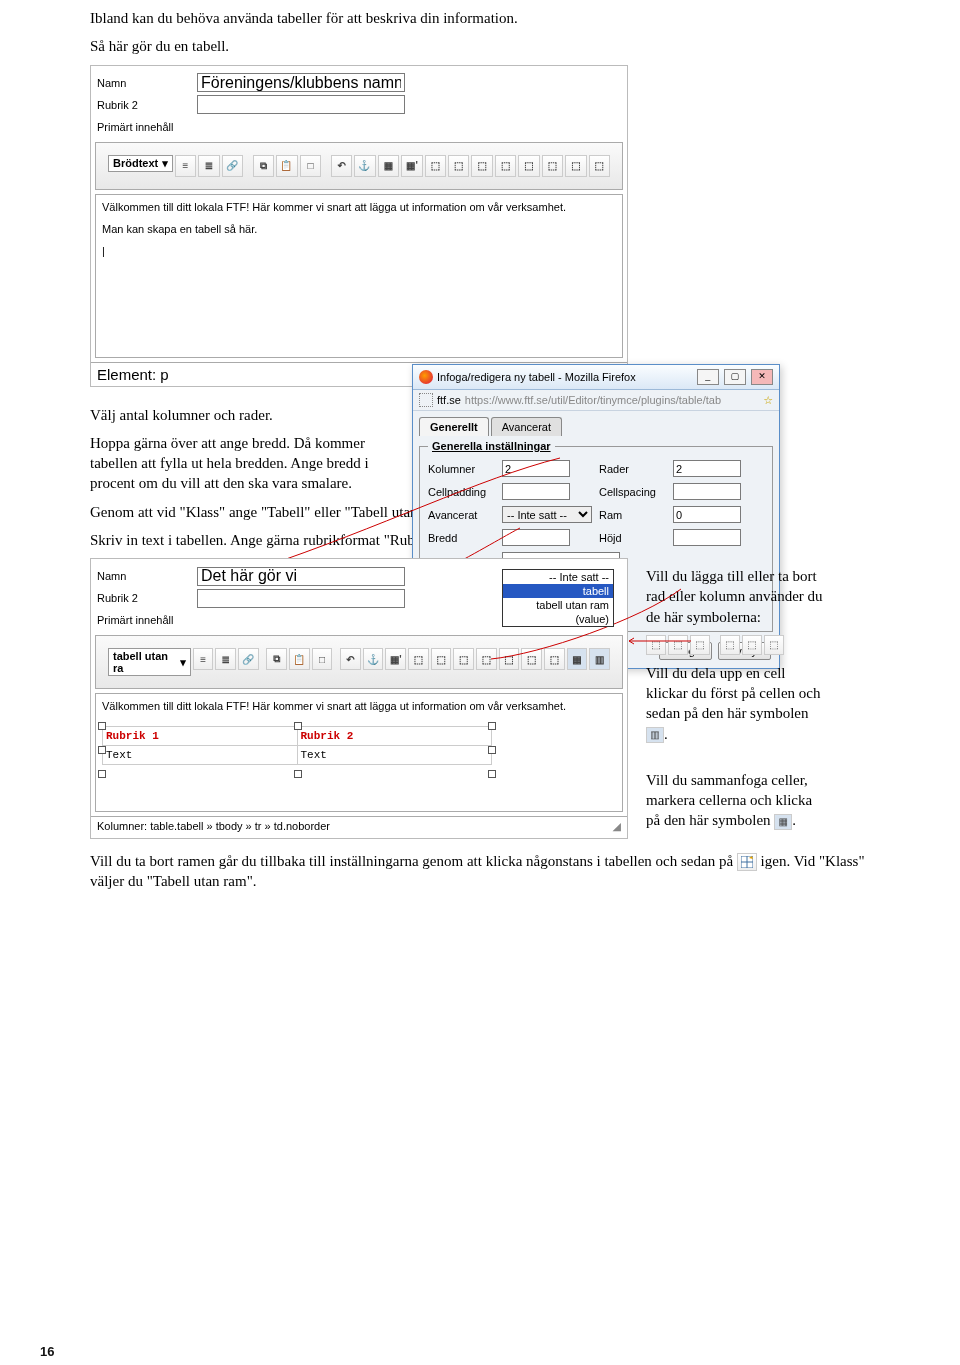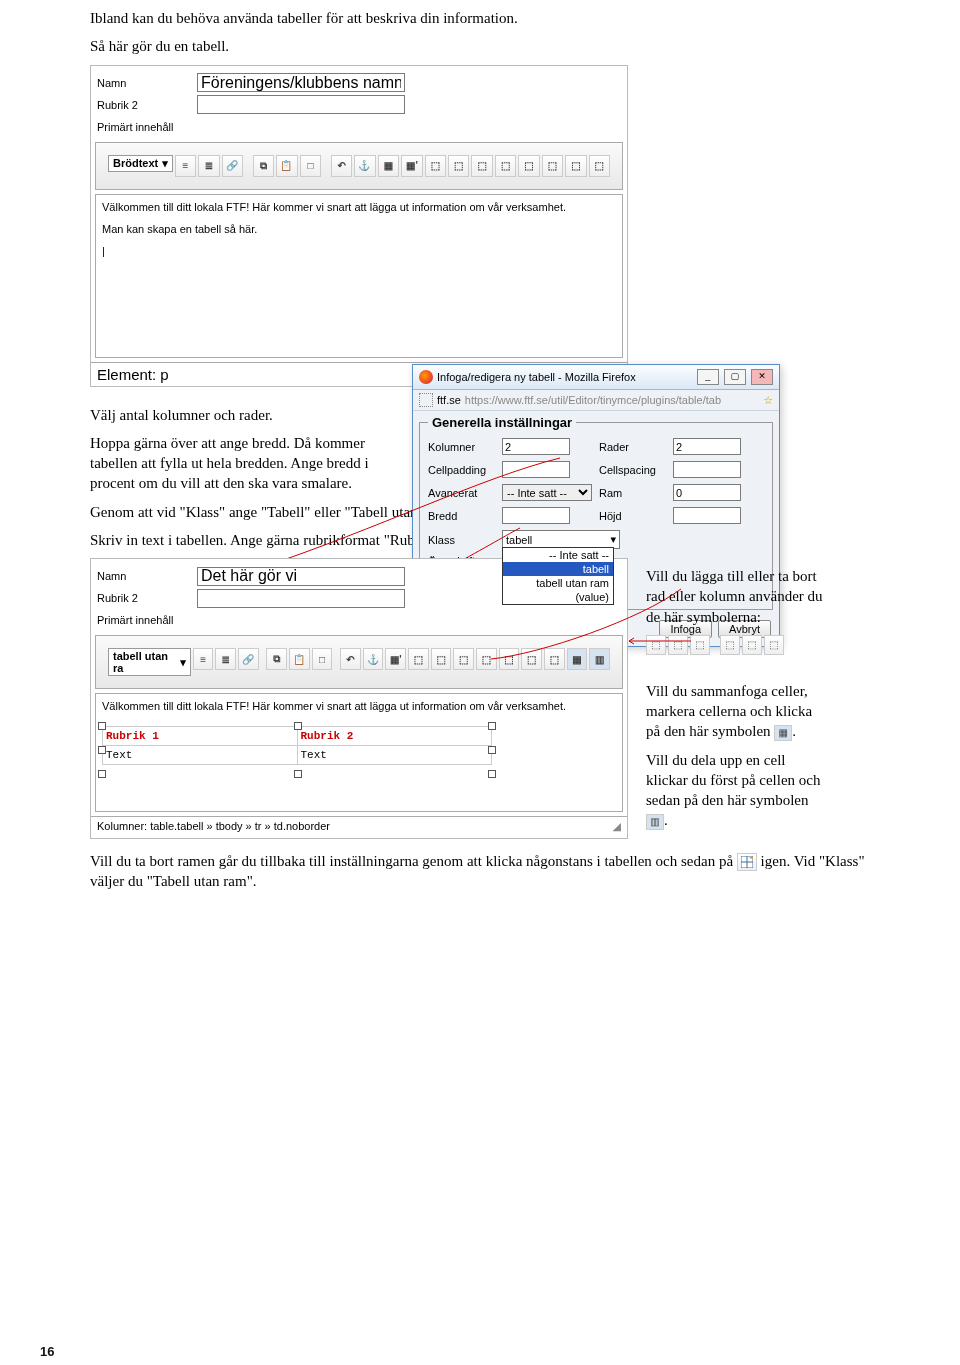--- a/index.html
+++ b/index.html
@@ -14,21 +14,21 @@
   .tb-select { border:1px solid #999; background:#fff; padding:1px 4px; display:flex; align-items:center; gap:4px; }
   .tb-btn { width:20px; height:20px; border:1px solid #ccc; background:linear-gradient(#fff,#eee); display:flex; align-items:center; justify-content:center; font-size:10px; color:#444; }
   .win-dialog { position:absolute; border:1px solid #5a8ec8; background:#eef2f6; font-family:Arial,sans-serif; font-size:11px; box-shadow:2px 2px 8px rgba(0,0,0,.2); }
   .win-title { background:linear-gradient(#fafdff,#dbe8f6); border-bottom:1px solid #9cb9d8; padding:4px 6px; display:flex; align-items:center; justify-content:space-between; }
   .win-btns span { display:inline-block; width:20px; height:14px; border:1px solid #888; background:#f5f5f5; margin-left:2px; font-size:9px; text-align:center; line-height:13px; }
   .urlbar { display:flex; align-items:center; padding:3px 6px; gap:4px; border-bottom:1px solid #c8d3e0; }
   .tabs { display:flex; margin:6px 6px 0 6px; }
   .tab { border:1px solid #888; border-bottom:none; background:#e0e0e0; padding:3px 10px; border-radius:3px 3px 0 0; margin-right:2px; }
   .tab.active { background:#f4f4f4; font-weight:bold; }
   .fieldset { border:1px solid #999; margin:4px 6px 6px 6px; padding:8px 8px 2px 8px; }
-  .fieldset legend { font-weight:bold; font-size:13px; padding:0 4px; }
+  .fieldset legend { font-weight:bold; font-size:11px; padding:0 4px;text-decoration:underline; }
   .form-grid { display:grid; grid-template-columns:68px 1fr 68px 1fr; row-gap:6px; column-gap:6px; align-items:center; }
   .form-grid input, .form-grid select { width:68px; height:17px; border:1px solid #7a7a7a; font-size:11px; box-sizing:border-box; }
   .form-grid select.wide { width:90px; }
   .dd-open { position:relative; }
   .dd-list { position:absolute; top:17px; left:0; width:110px; border:1px solid #333; background:#fff; z-index:5; }
   .dd-list div { padding:1px 4px; }
   .dd-list .sel { background:#2658c2; color:#fff; }
   .dlg-buttons { display:flex; justify-content:flex-end; gap:6px; padding:4px 8px 8px 8px; }
   .dlg-buttons button { border:1px solid #888; background:linear-gradient(#fff,#e2e2e2); padding:2px 10px; font-size:11px; border-radius:2px; }
   svg.arrows { position:absolute; top:0; left:0; pointer-events:none; }
@@ -107,20 +107,24 @@
         <span>_</span>
         <span>▢</span>
         <span style="background:#f5b8b8;">✕</span>
       </span>
     </div>
     <div class="urlbar">
       <span style="width:12px;height:12px;border:1px dotted #888;"></span>
       <span>ftf.se</span>
       <span style="color:#888;flex:1;overflow:hidden;white-space:nowrap;">https://www.ftf.se/util/Editor/tinymce/plugins/table/tab</span>
       <span style="color:#c9a400;">☆</span>
+    </div>
+    <div class="tabs">
+      <div class="tab active">Generellt</div>
+      <div class="tab">Avancerat</div>
     </div>
     <fieldset class="fieldset">
       <legend>Generella inställningar</legend>
       <div class="form-grid">
         <span>Kolumner</span>
         <input type="text" value="2" style="">
         <span>Rader</span>
         <input type="text" value="2" style="">
 
         <span>Cellpadding</span>
@@ -260,25 +264,25 @@
       <p class="body">Vill du lägga till eller ta bort rad eller kolumn använder du de här symbolerna:</p>
       <div class="mini-icons">
         <div class="tb-btn">⬚</div>
         <div class="tb-btn">⬚</div>
         <div class="tb-btn">⬚</div>
         <div style="width:6px"></div>
         <div class="tb-btn">⬚</div>
         <div class="tb-btn">⬚</div>
         <div class="tb-btn">⬚</div>
       </div>
+      <p class="body">
+        <span>Vill du dela upp en cell klickar du först på cellen och sedan på den här symbolen </span><span class="tb-btn" style="display:inline-flex;width:16px;height:14px;vertical-align:middle;background:#d6e2ef">▥</span><span>.</span>
+      </p>
       <p class="body" style="margin-top:26px;">
         <span>Vill du sammanfoga celler, markera cellerna och klicka på den här symbolen </span><span class="tb-btn" style="display:inline-flex;width:16px;height:14px;vertical-align:middle;background:#d6e2ef">▦</span><span>.</span>
-      </p>
-      <p class="body">
-        <span>Vill du dela upp en cell klickar du först på cellen och sedan på den här symbolen </span><span class="tb-btn" style="display:inline-flex;width:16px;height:14px;vertical-align:middle;background:#d6e2ef">▥</span><span>.</span>
       </p>
     </div>
   </div>
 
   <p class="body" style="margin-top:12px;">
     <span>Vill du ta bort ramen går du tillbaka till inställningarna genom att klicka någonstans i tabellen och sedan på </span>
     <span class="tb-btn" style="display:inline-flex;vertical-align:middle;width:18px;height:16px;">
       <svg width="12" height="12">
           <rect x="0" y="0" width="12" height="12" fill="#fff" stroke="#4070a0"></rect>
           <line x1="6" y1="0" x2="6" y2="12" stroke="#4070a0"></line>

